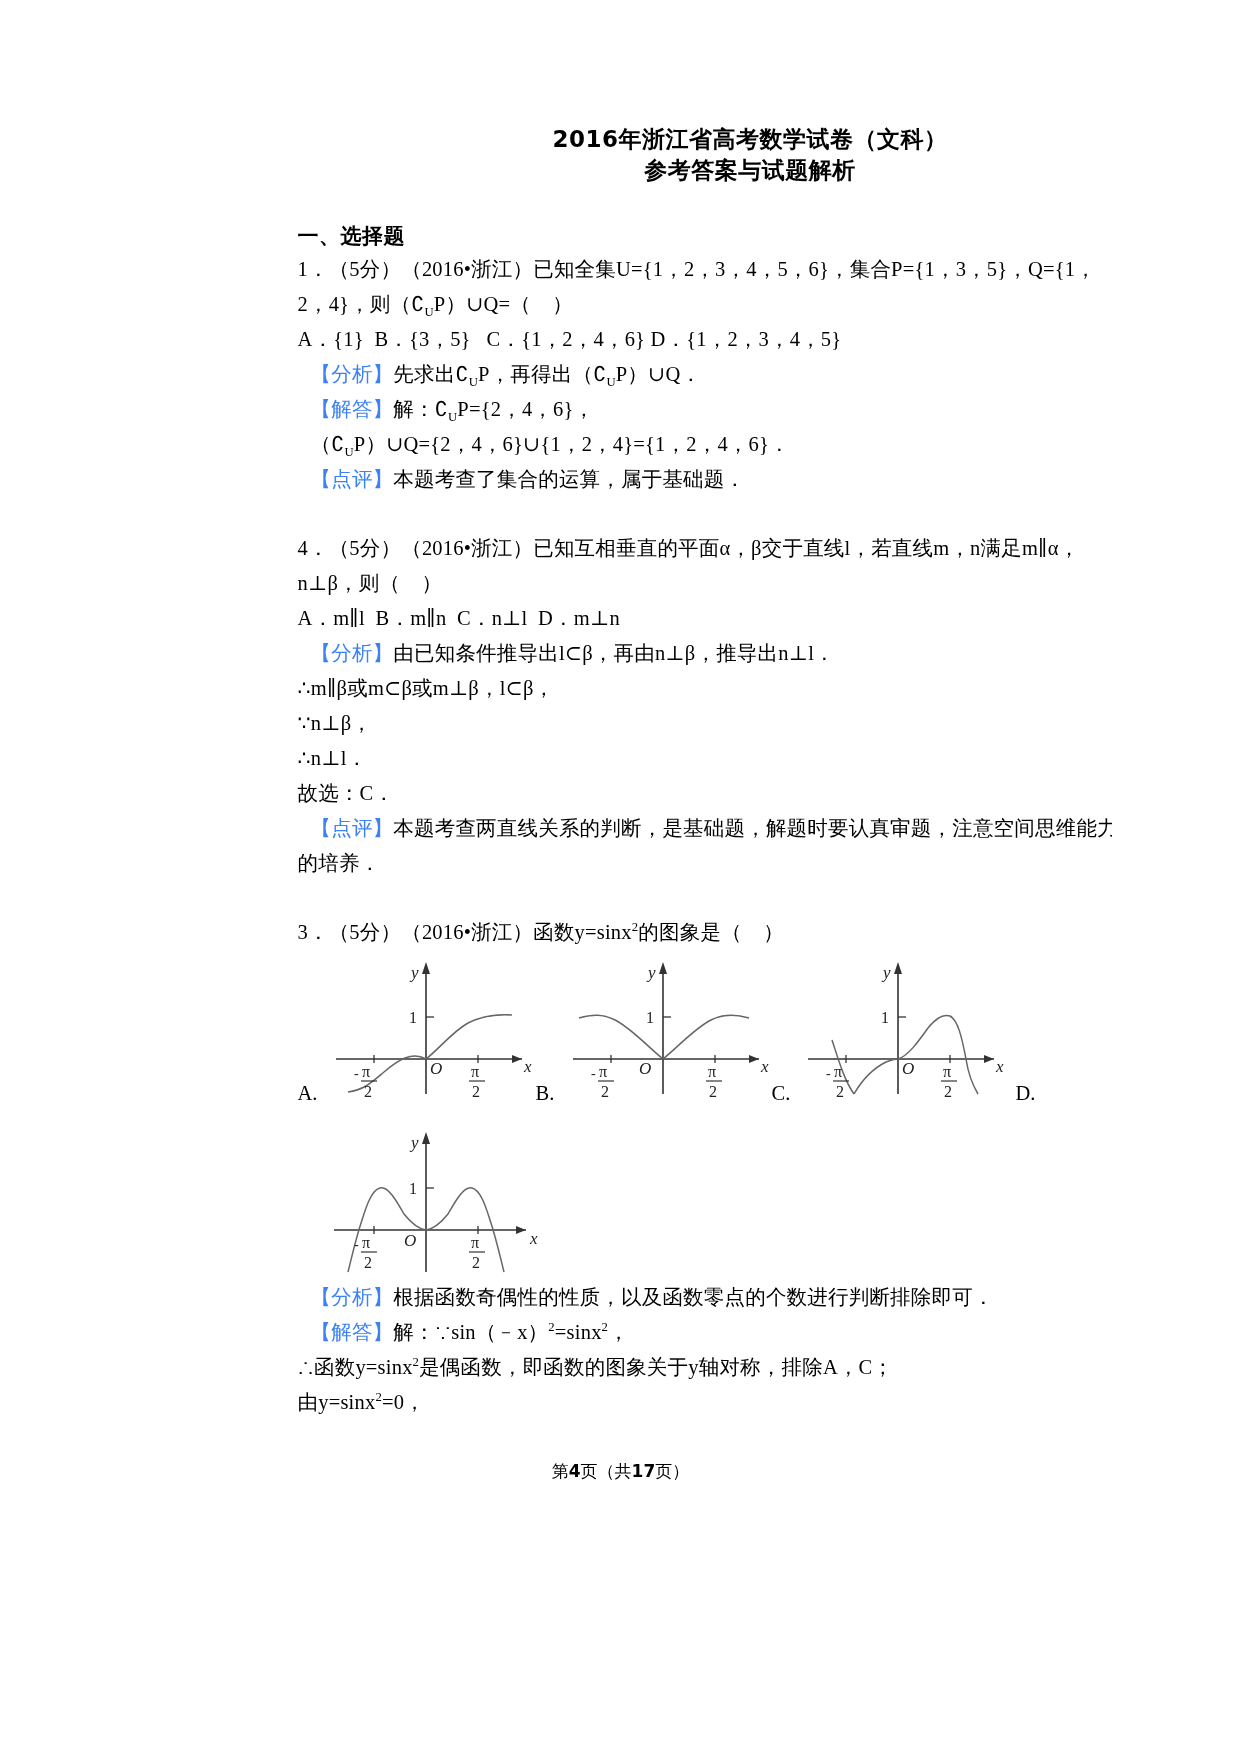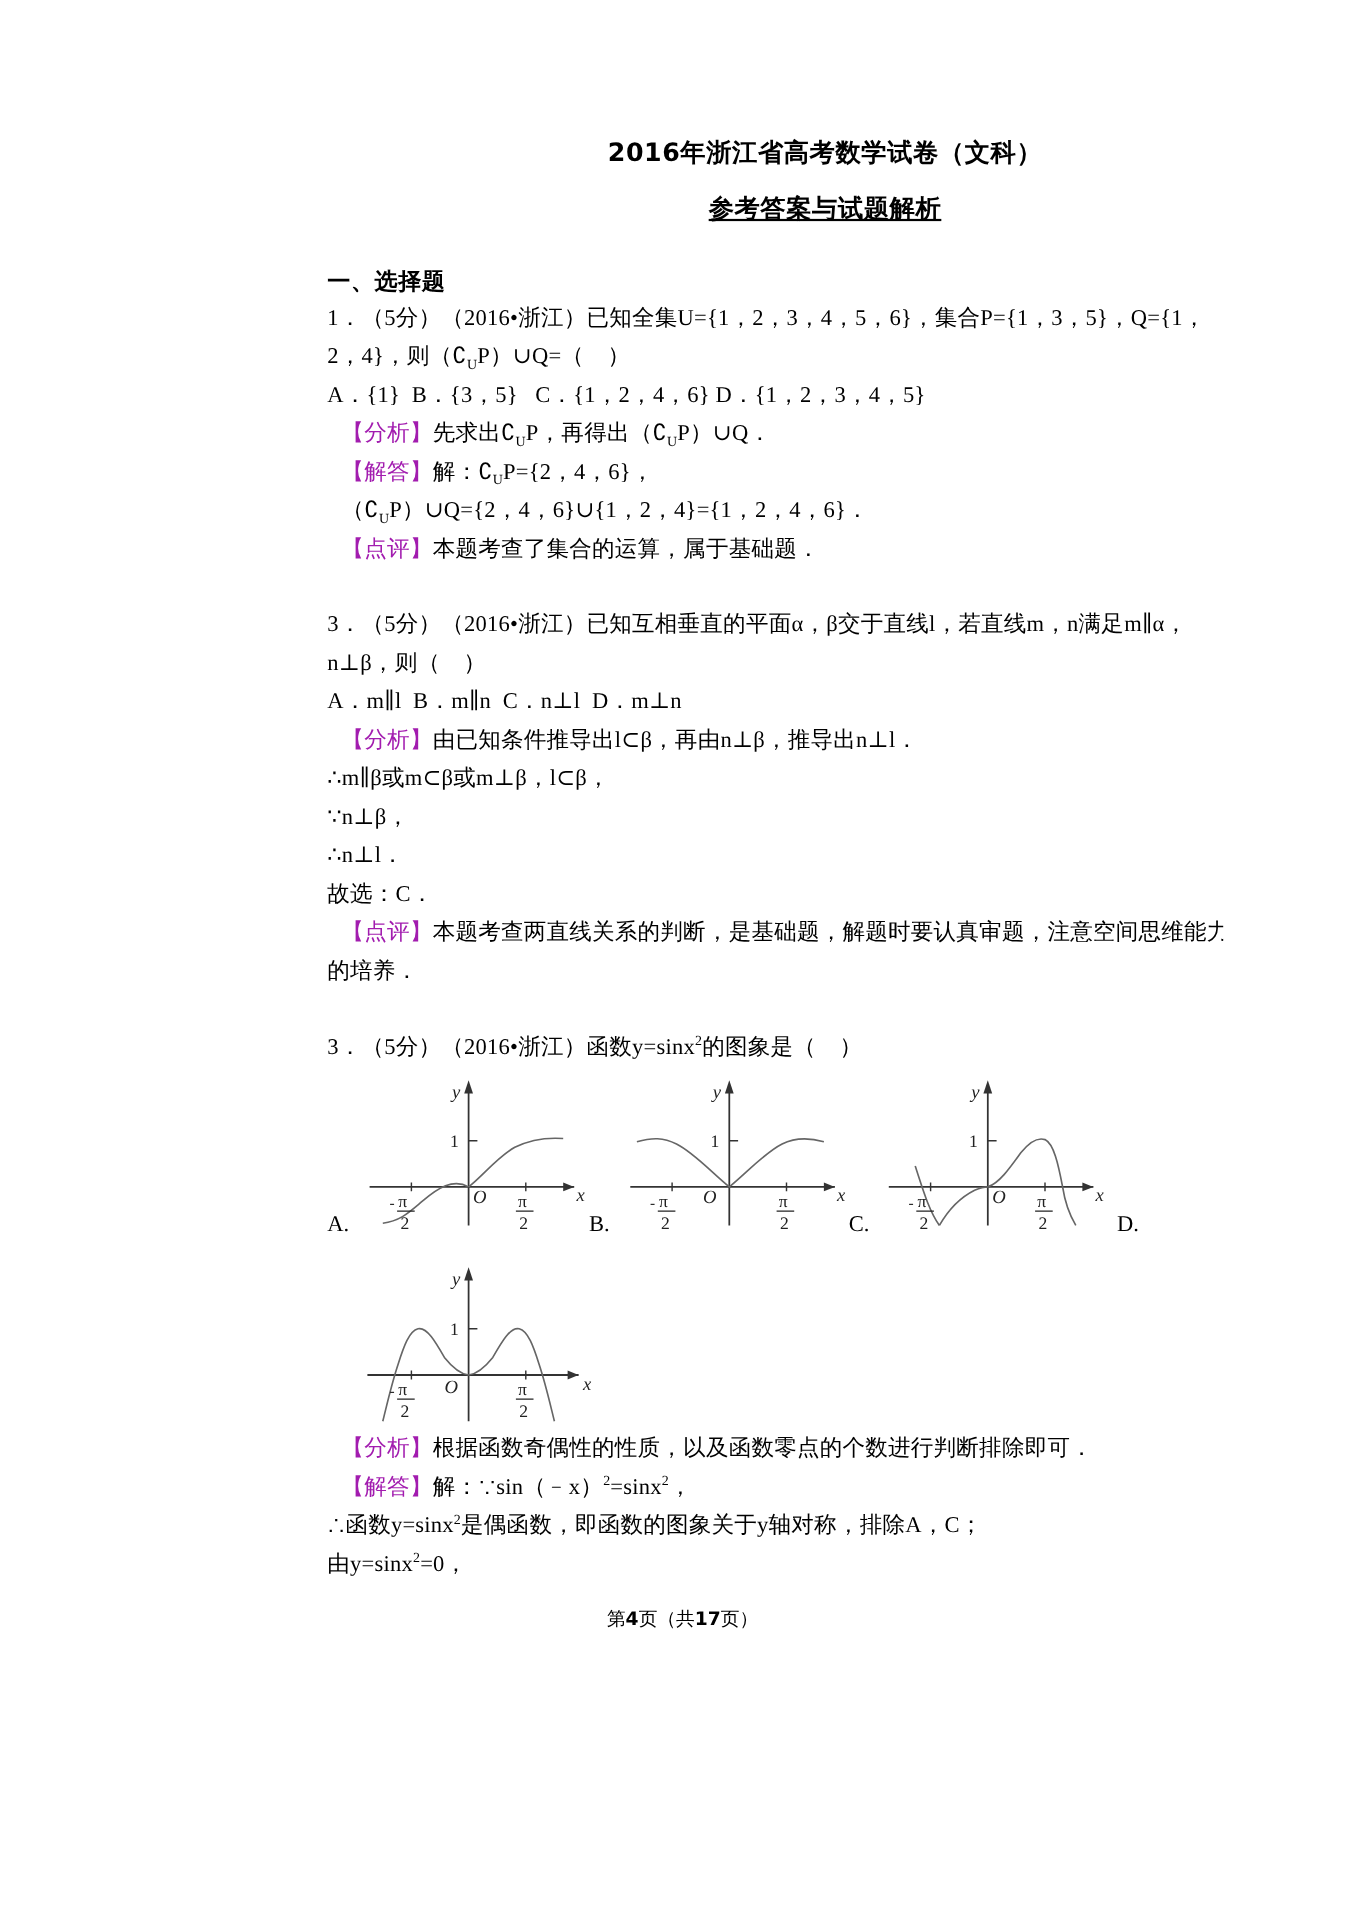--- a/index.html
+++ b/index.html
@@ -35,23 +35,22 @@
     letter-spacing: 0.5px;
     margin-top: 128px;
     line-height: 1.0;
   }
   .doc-subtitle {
     text-align: center;
     font-family: "DejaVu Sans", sans-serif;
     font-weight: bold;
     font-size: 23px;
     letter-spacing: 0.5px;
-    margin-top: 28px;
+    margin-top: 8px;
     line-height: 1.0;
-    text-decoration: underline;
   }
 
   .section-heading {
     font-family: Liberation Sans, sans-serif;
     font-weight: bold;
     font-size: 21px;
     margin-top: 40px;
     margin-bottom: 2px;
     letter-spacing: 0.5px;
   }
@@ -60,21 +59,21 @@
   .line {
     font-size: 20.5px;
     line-height: 35px;
     white-space: pre-wrap;
     letter-spacing: 0.2px;
   }
   .line.indent {
     padding-left: 13px;
   }
   .tag {
-    color: #a21caf;
+    color: #3b82f6;
     font-weight: normal;
   }
   .gap-md { height: 34px; }
 
   sup {
     font-size: 0.62em;
     vertical-align: super;
     line-height: 0;
   }
   sub {
@@ -138,21 +137,21 @@
 
       <div class="line indent"><span>（∁</span><sub>U</sub><span>P）∪Q={2，4，6}∪{1，2，4}={1，2，4，6}．</span></div>
 
 
       <div class="line indent"><span class="tag">【点评】</span><span>本题考查了集合的运算，属于基础题．</span></div>
     </div>
 
     <div class="gap-md"></div>
 
     <div>
-      <div class="line">3．（5分）（2016•浙江）已知互相垂直的平面α，β交于直线l，若直线m，n满足m∥α，</div>
+      <div class="line">4．（5分）（2016•浙江）已知互相垂直的平面α，β交于直线l，若直线m，n满足m∥α，</div>
       <div class="line">n⊥β，则（    ）</div>
       <div class="line">A．m∥l  B．m∥n  C．n⊥l  D．m⊥n</div>
 
       <div class="line indent"><span class="tag">【分析】</span><span>由已知条件推导出l⊂β，再由n⊥β，推导出n⊥l．</span></div>
 
 
       <div class="line">∴m∥β或m⊂β或m⊥β，l⊂β，</div>
       <div class="line">∵n⊥β，</div>
       <div class="line">∴n⊥l．</div>
       <div class="line">故选：C．</div>

